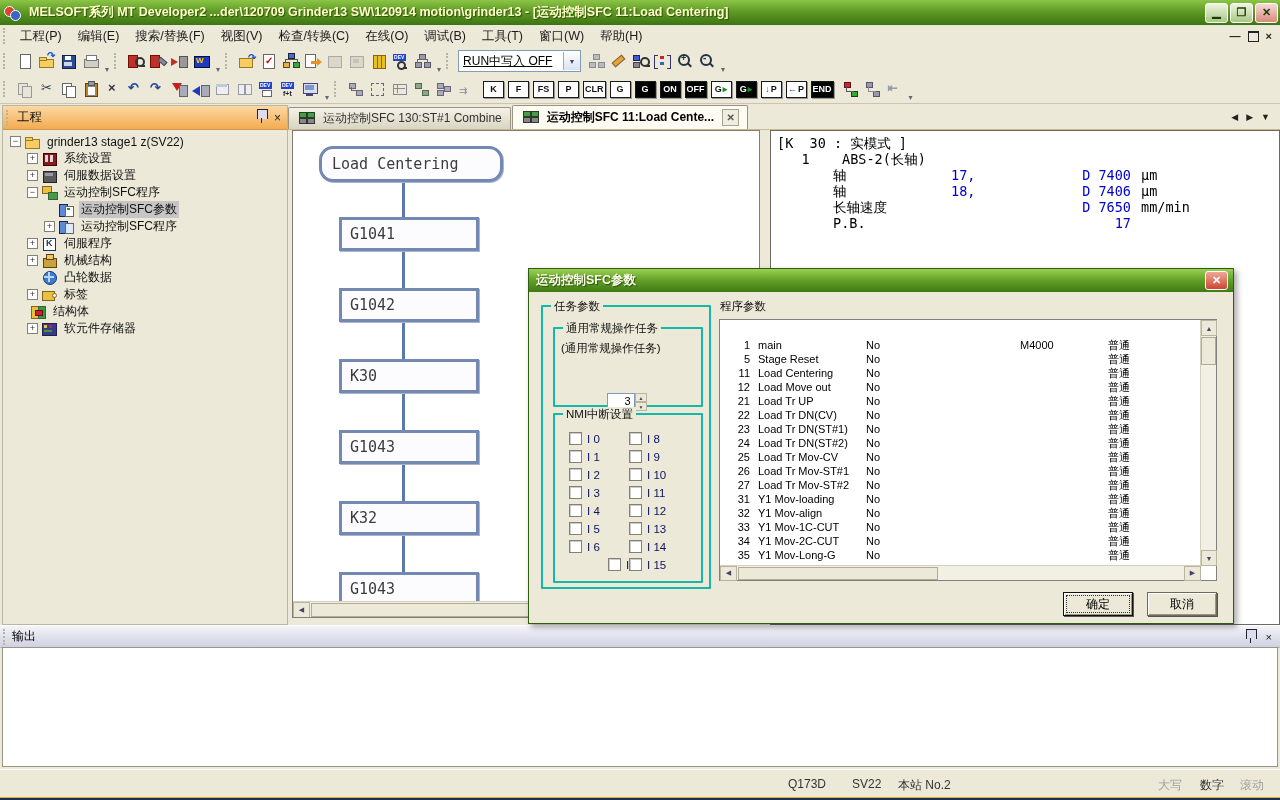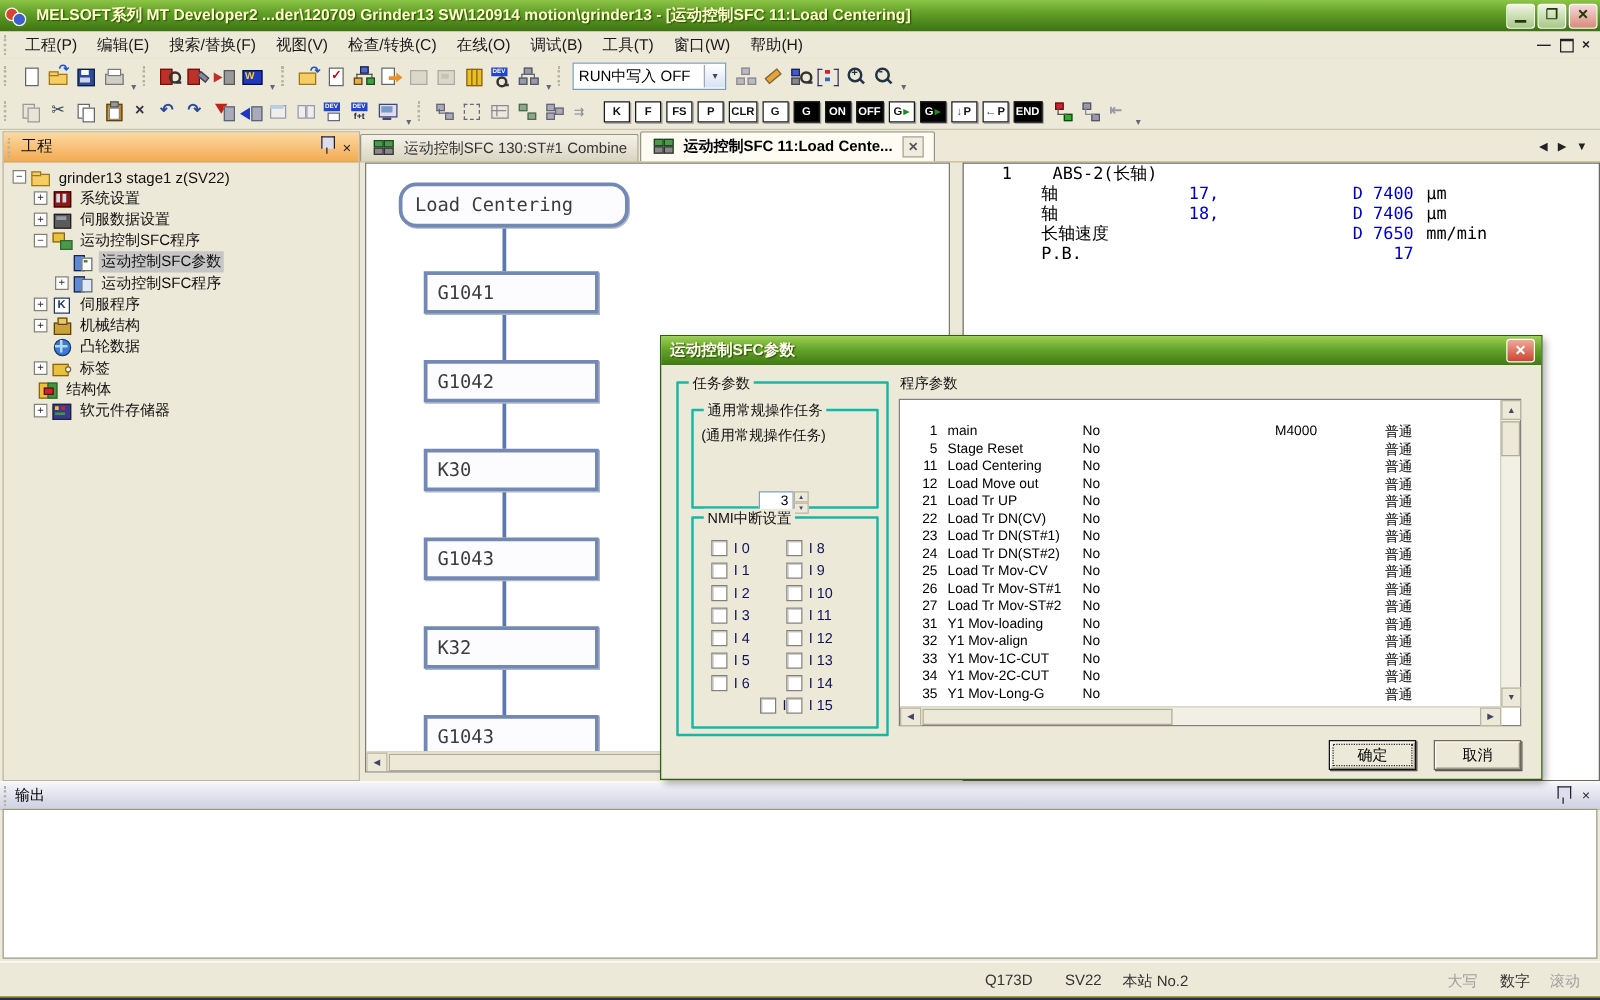--- a/index.html
+++ b/index.html
@@ -26,21 +26,21 @@
   .mdirestore{width:9px;height:8px;border:1px solid #222;border-top:2px solid #222;}
   
   .toolbar{left:0;width:1280px;height:28px;display:flex;align-items:center;background:#ece9d8;}
   #toolbar1{top:47px;border-bottom:1px solid #e6e2cf;}
   #toolbar2{top:75px;border-bottom:1px solid #c9c5b2;}
   .tbseg{display:flex;align-items:center;height:24px;padding:0 2px;}
   .chev{font-size:8px;color:#667;align-self:flex-end;margin:0 2px 1px 1px;}
   .ic{position:relative;width:18px;height:17px;margin:1px 2px;display:inline-block;}
   .ic .p{position:absolute;line-height:1;white-space:nowrap;}
   .combo{display:flex;align-items:center;height:20px;border:1px solid #7f9db9;background:#fff;margin:0 3px;}
-  .combo .cval{width:96px;font-size:12px;padding:12px 4px;color:#000;white-space:nowrap;overflow:hidden;}
+  .combo .cval{width:96px;font-size:12px;padding:12px 4px;color:#000;white-space:nowrap;overflow:hidden;text-decoration:underline;}
   .combo .cbtn{width:16px;height:18px;background:linear-gradient(#fefefe,#d7e3f2);border-left:1px solid #9ab;
     display:flex;align-items:center;justify-content:center;font-size:7px;color:#446;}
   .sfcbtn{min-width:17px;height:15px;padding:0 1px;margin:1px 2px;border:1px solid #1a1a1a;background:#fff;
     color:#111;font-size:9px;font-weight:bold;display:inline-flex;align-items:center;justify-content:center;
     box-shadow:1px 1px 0 #999;}
   .sfcbtn.dark{background:#000;color:#fff;}
   .sfcbtn .ga{color:#1c8c1c;font-size:9px;margin-left:1px;}
   .sfcbtn .pa{color:#2a4ab8;font-size:9px;margin-right:1px;font-weight:bold;}
   
   #projpanel{left:2px;top:105px;width:284px;height:518px;border:1px solid #b9b5a0;background:#ece9d8;}
@@ -594,20 +594,21 @@
         <div class="sfcstep" style="top: 441px;">G1043</div>
       </div>
     <div class="hscroll">
       <span class="sbtn">◀</span>
       <span class="sthumb" style="width:218px"></span>
       <span class="sbtn" style="margin-left:auto">▶</span>
     </div>
   </div>
 
   <div class="abs" id="codepane">
+    <div class="cline" id="codehead">[K  30 : 实模式 ]</div>
     <div class="cline" id="codesub">   1    ABS-2(长轴)</div>
     <div id="coderows">
         <div class="crow"><span class="cn">轴</span><span class="ca">17,</span><span class="cd">D 7400</span><span class="cu">μm</span></div>
         <div class="crow"><span class="cn">轴</span><span class="ca">18,</span><span class="cd">D 7406</span><span class="cu">μm</span></div>
         <div class="crow"><span class="cn">长轴速度</span><span class="ca"></span><span class="cd">D 7650</span><span class="cu">mm/min</span></div>
         <div class="crow"><span class="cn">P.B.</span><span class="ca"></span><span class="cd">17</span><span class="cu"></span></div>
       </div>
   </div>
 
   <div class="abs" id="dialog">

